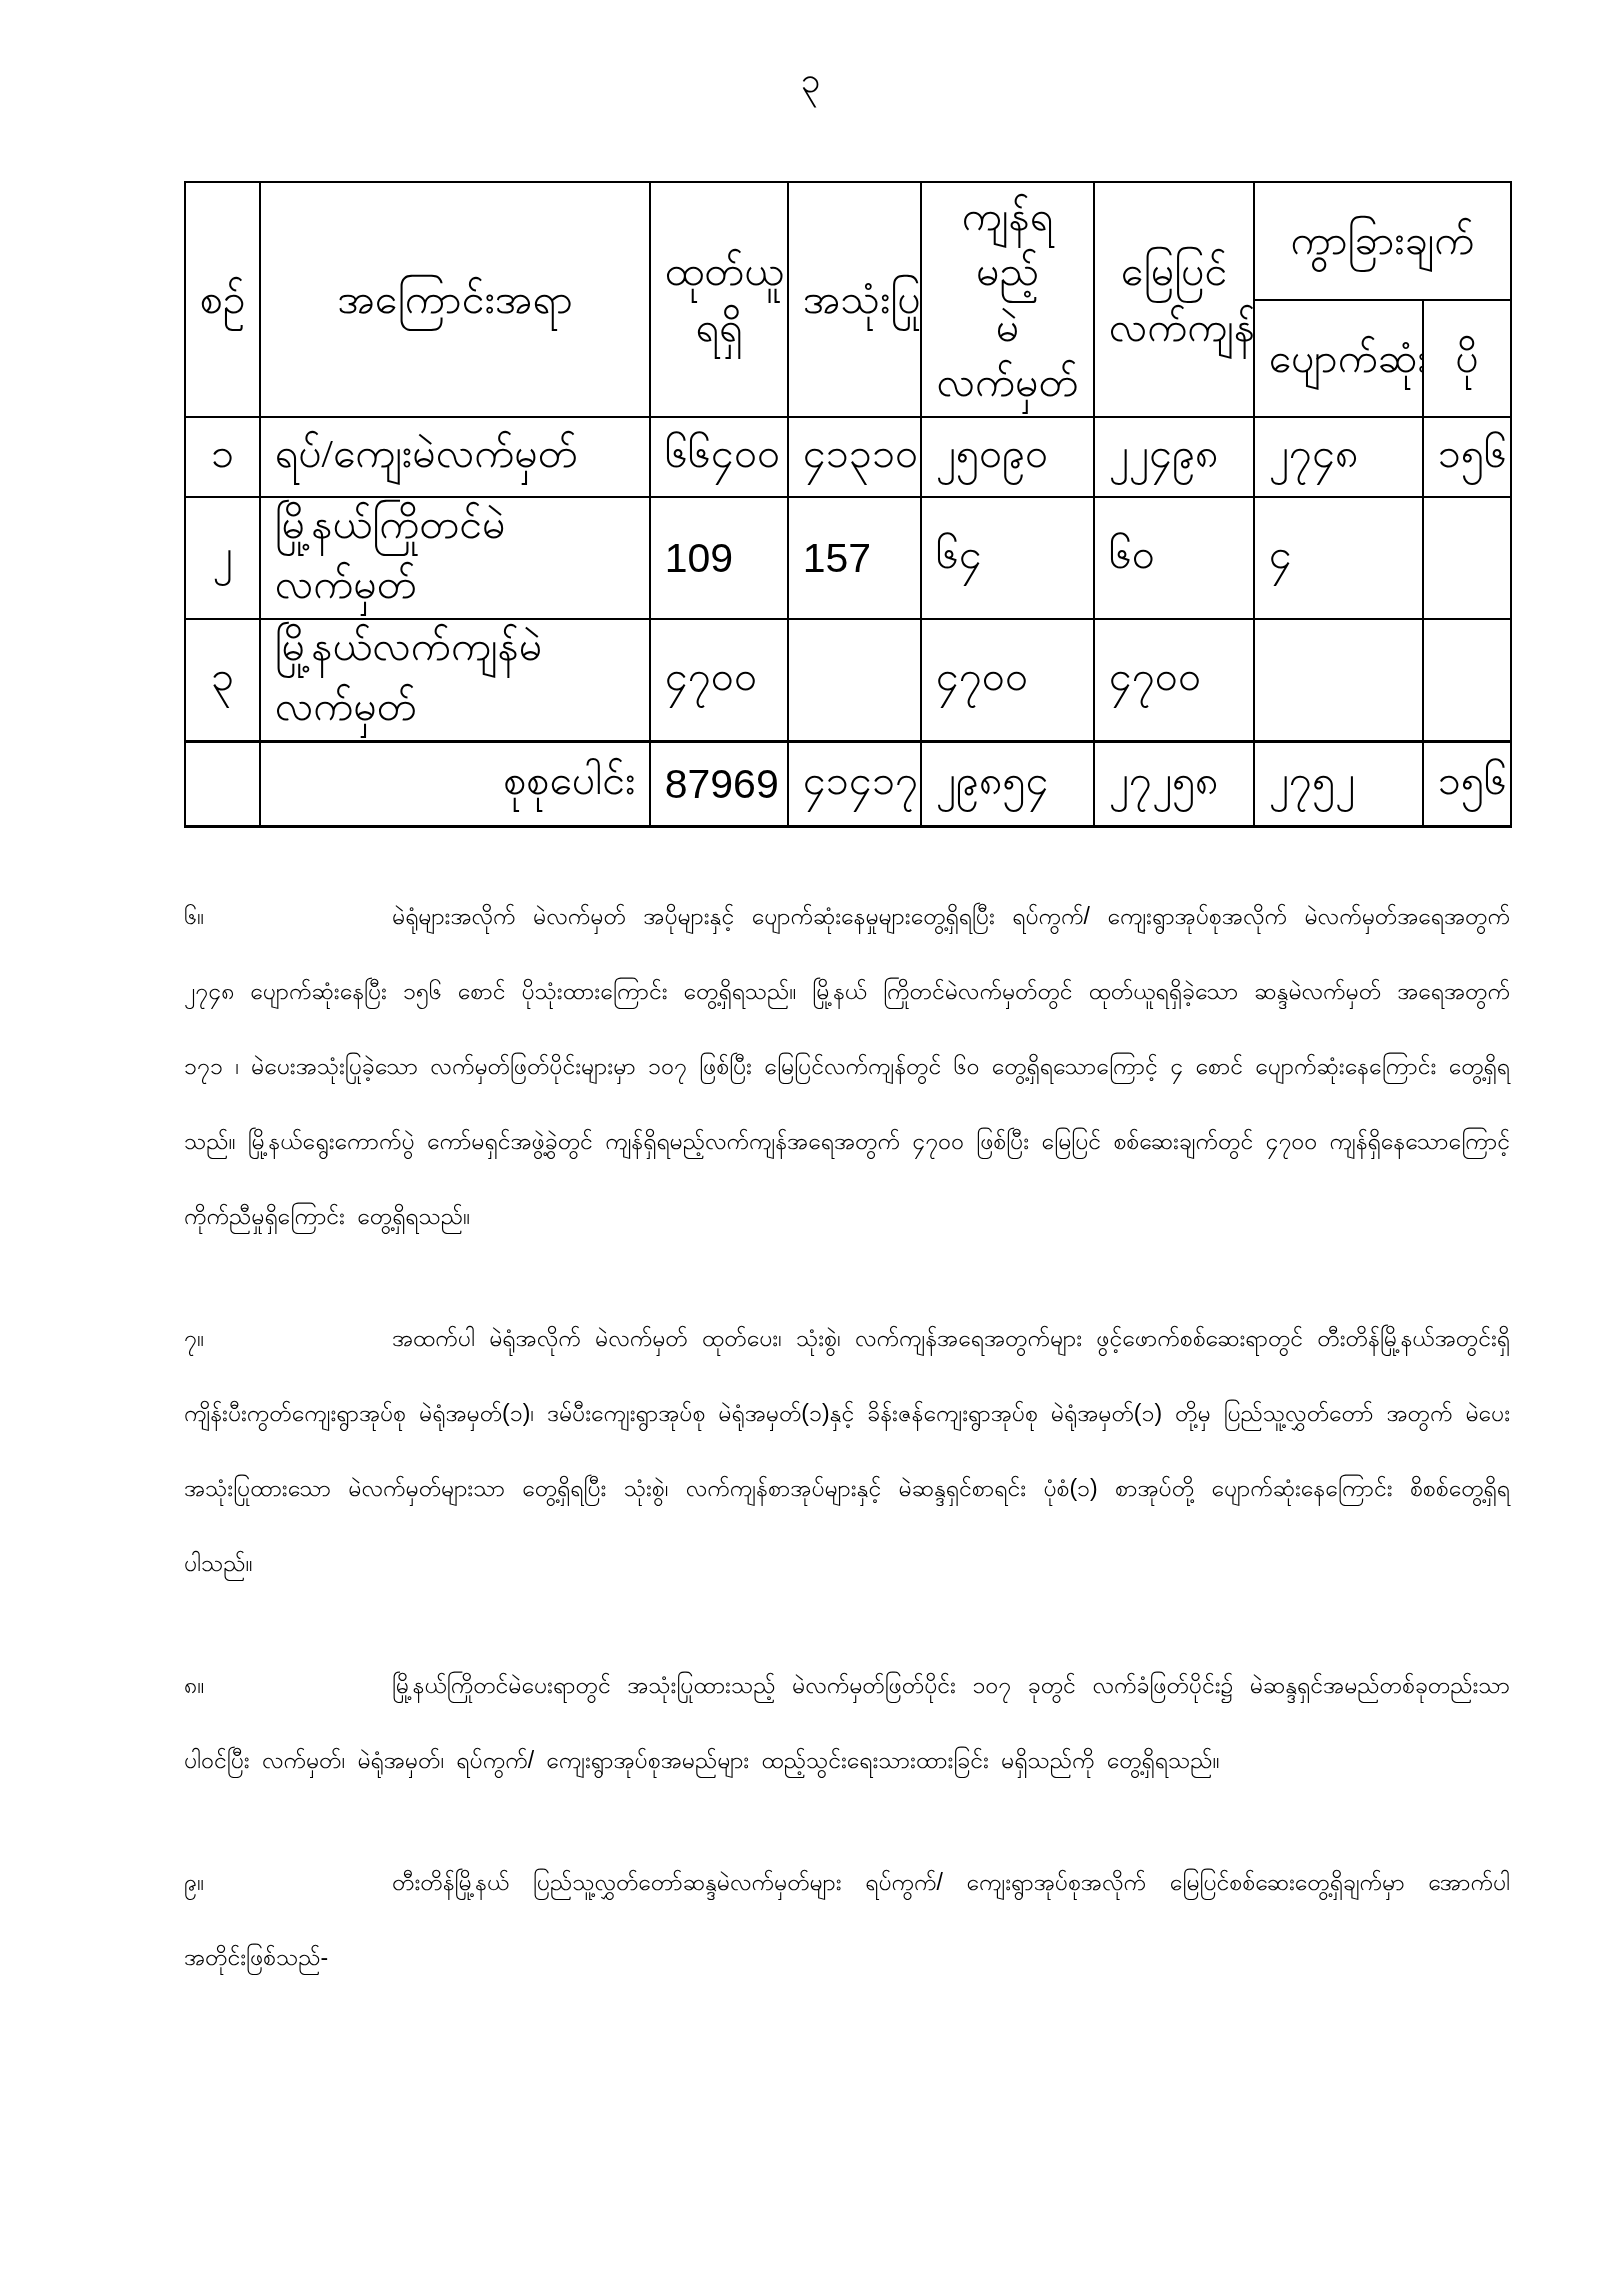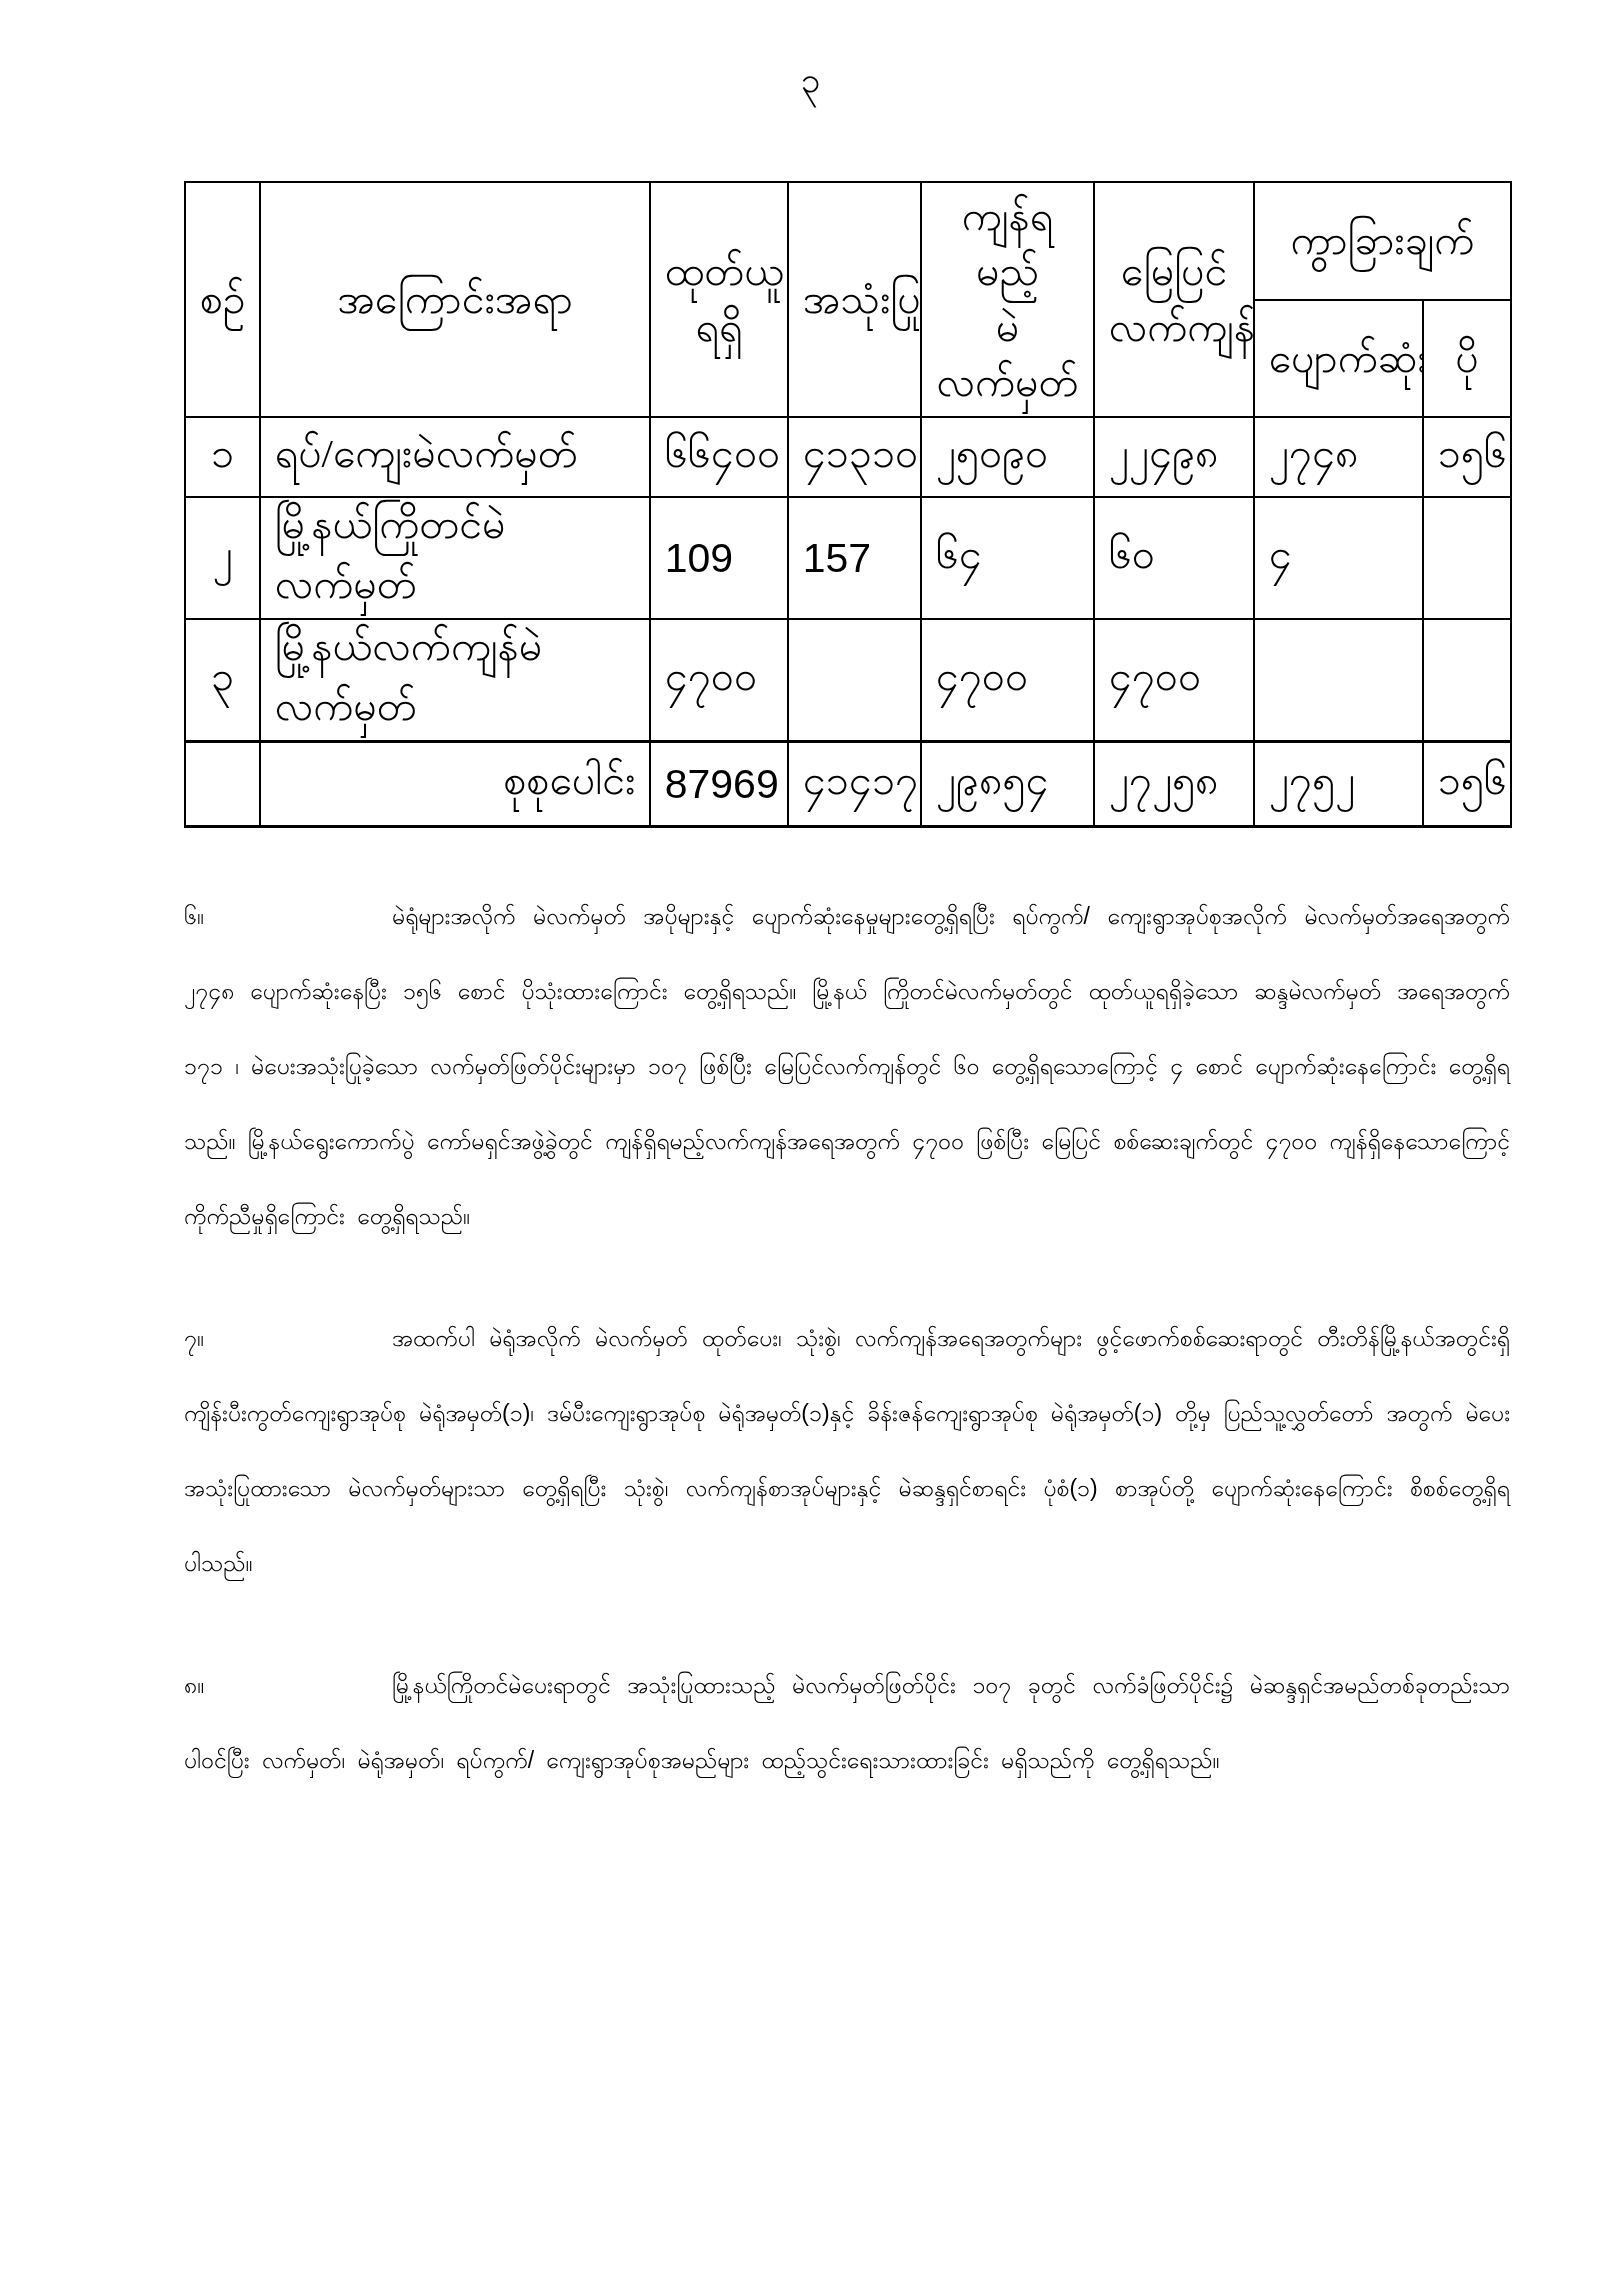--- a/index.html
+++ b/index.html
@@ -151,19 +151,20 @@
     </table>
 
     <div class="paragraphs">
 
       <p class="para"><span class="pnum">၆။</span><span>မဲရုံများအလိုက် မဲလက်မှတ် အပိုများနှင့် ပျောက်ဆုံးနေမှုများတွေ့ရှိရပြီး ရပ်ကွက်/ ကျေးရွာအုပ်စုအလိုက် မဲလက်မှတ်အရေအတွက် ၂၇၄၈ ပျောက်ဆုံးနေပြီး ၁၅၆ စောင် ပိုသုံးထားကြောင်း တွေ့ရှိရသည်။ မြို့နယ် ကြိုတင်မဲလက်မှတ်တွင် ထုတ်ယူရရှိခဲ့သော ဆန္ဒမဲလက်မှတ် အရေအတွက် ၁၇၁ ၊ မဲပေးအသုံးပြုခဲ့သော လက်မှတ်ဖြတ်ပိုင်းများမှာ ၁၀၇ ဖြစ်ပြီး မြေပြင်လက်ကျန်တွင် ၆၀ တွေ့ရှိရသောကြောင့် ၄ စောင် ပျောက်ဆုံးနေကြောင်း တွေ့ရှိရသည်။ မြို့နယ်ရွေးကောက်ပွဲ ကော်မရှင်အဖွဲ့ခွဲတွင် ကျန်ရှိရမည့်လက်ကျန်အရေအတွက် ၄၇၀၀ ဖြစ်ပြီး မြေပြင် စစ်ဆေးချက်တွင် ၄၇၀၀ ကျန်ရှိနေသောကြောင့် ကိုက်ညီမှုရှိကြောင်း တွေ့ရှိရသည်။</span></p>
 
       <p class="para"><span class="pnum">၇။</span><span>အထက်ပါ မဲရုံအလိုက် မဲလက်မှတ် ထုတ်ပေး၊ သုံးစွဲ၊ လက်ကျန်အရေအတွက်များ ဖွင့်ဖောက်စစ်ဆေးရာတွင် တီးတိန်မြို့နယ်အတွင်းရှိ ကျိန်းပီးကွတ်ကျေးရွာအုပ်စု မဲရုံအမှတ်(၁)၊ ဒမ်ပီးကျေးရွာအုပ်စု မဲရုံအမှတ်(၁)နှင့် ခိန်းဇန်ကျေးရွာအုပ်စု မဲရုံအမှတ်(၁) တို့မှ ပြည်သူ့လွှတ်တော် အတွက် မဲပေးအသုံးပြုထားသော မဲလက်မှတ်များသာ တွေ့ရှိရပြီး သုံးစွဲ၊ လက်ကျန်စာအုပ်များနှင့် မဲဆန္ဒရှင်စာရင်း ပုံစံ(၁) စာအုပ်တို့ ပျောက်ဆုံးနေကြောင်း စိစစ်တွေ့ရှိရပါသည်။</span></p>
 
       <p class="para"><span class="pnum">၈။</span><span>မြို့နယ်ကြိုတင်မဲပေးရာတွင် အသုံးပြုထားသည့် မဲလက်မှတ်ဖြတ်ပိုင်း ၁၀၇ ခုတွင် လက်ခံဖြတ်ပိုင်း၌ မဲဆန္ဒရှင်အမည်တစ်ခုတည်းသာ ပါဝင်ပြီး လက်မှတ်၊ မဲရုံအမှတ်၊ ရပ်ကွက်/ ကျေးရွာအုပ်စုအမည်များ ထည့်သွင်းရေးသားထားခြင်း မရှိသည်ကို တွေ့ရှိရသည်။</span></p>
 
+      <p class="para"><span class="pnum">၉။</span><span>တီးတိန်မြို့နယ် ပြည်သူ့လွှတ်တော်ဆန္ဒမဲလက်မှတ်များ ရပ်ကွက်/ ကျေးရွာအုပ်စုအလိုက် မြေပြင်စစ်ဆေးတွေ့ရှိချက်မှာ အောက်ပါအတိုင်းဖြစ်သည်-</span></p>
 
     </div>
 
   </div>
 
 </div>
 
 
 </body></html>

